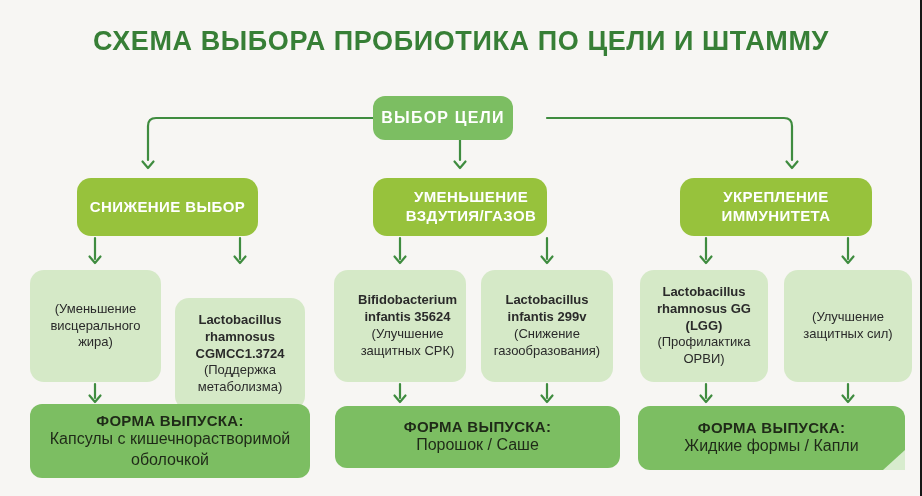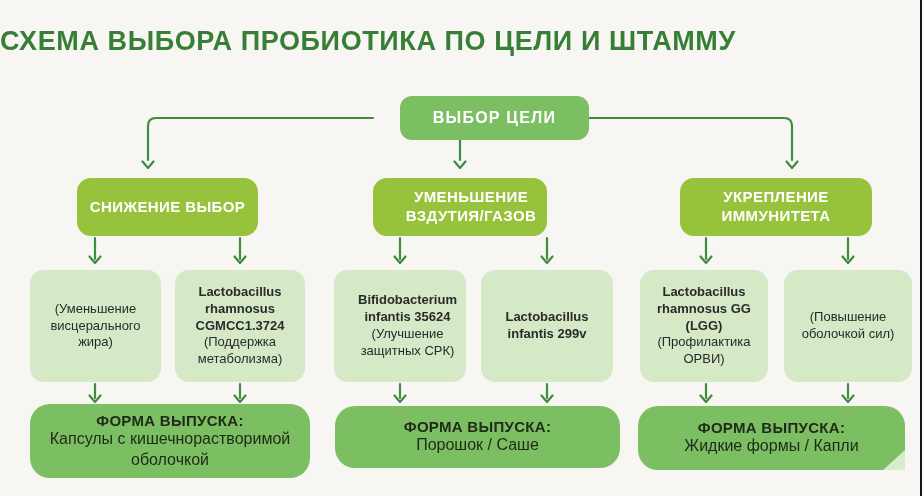--- a/index.html
+++ b/index.html
@@ -1,53 +1,53 @@
 <!DOCTYPE html>
 <html><head>
 <meta charset="utf-8">
 <style>
   html,body{margin:0;padding:0;background:#e9e9e9;}
   .stage{
     position:relative;width:922px;height:496px;background:#f7f6f3;
     font-family:"Liberation Sans",sans-serif;overflow:hidden;
   }
   .title{
-    position:absolute;top:26px;left:0;width:100%;
+    position:absolute;top:26px;left:0;width:100%;text-align:center;
     font-size:27px;font-weight:800;letter-spacing:.6px;color:#377f36;
   }
   .connectors{position:absolute;left:0;top:0;}
   .node{
     position:absolute;box-sizing:border-box;display:flex;flex-direction:column;
     align-items:center;justify-content:center;text-align:center;
   }
   .root{
-    left:373px;top:96px;width:189px;height:44px;background:#7cbe62;
-    border-radius:12px;color:#ffffff;font-weight:700;font-size:16px;letter-spacing:1.2px;margin-left:27px;
+    left:373px;top:96px;width:140px;height:44px;background:#7cbe62;
+    border-radius:12px;color:#ffffff;font-weight:700;font-size:16px;letter-spacing:1.2px;
   }
   .goal{
     top:178px;height:58px;background:#97c23c;border-radius:14px;color:#ffffff;
     font-weight:800;font-size:15px;letter-spacing:.4px;line-height:1.25;padding:0 6px;
   }
   .g1{left:77px;width:181px;}
   .g2{left:373px;width:174px;padding-left:28px;}
   .g3{left:680px;width:192px;}
   .strain{
     top:270px;height:112px;background:#d5e9c7;border-radius:14px;color:#2a2a2a;
     font-size:13px;line-height:1.3;padding:6px 5px;
   }
   .strain-name{font-weight:700;}
   .strain-benefit{font-weight:500;}
   .s1{left:30px;width:131px;}
-  .s2{left:175px;width:130px;}
+  .s2{left:175px;width:130px;margin-top:28px;}
   .s3{left:334px;width:132px;padding-left:20px;}
   .s4{left:481px;width:132px;}
   .s5{left:640px;width:128px;}
   .s6{left:784px;width:128px;}
   .form{
-    background:#7cbe62;border-radius:20px;color:#1f2a18;padding:6px 10px;
+    background:#7cbe62;border-radius:12px;color:#1f2a18;padding:6px 10px;
   }
   .form-heading{font-weight:800;font-size:15px;letter-spacing:.3px;}
   .form-value{font-weight:500;font-size:16px;line-height:1.3;}
   .f1{left:30px;top:404px;width:280px;height:74px;}
   .f2{left:335px;top:406px;width:285px;height:62px;}
   .f3{left:638px;top:406px;width:267px;height:64px;}
   .f3::after{ 
     content:"";position:absolute;right:0;bottom:0;width:0;height:0;
     border-style:solid;border-width:0 0 20px 22px;
     border-color:transparent transparent #d8ecce transparent;
@@ -113,27 +113,28 @@
   <div class="node strain s2">
     <div class="strain-name">Lactobacillus rhamnosus CGMCC1.3724</div>
     <div class="strain-benefit">(Поддержка метаболизма)</div>
   </div>
   <div class="node strain s3">
     <div class="strain-name">Bifidobacterium infantis 35624</div>
     <div class="strain-benefit">(Улучшение защитных СРК)</div>
   </div>
   <div class="node strain s4">
     <div class="strain-name">Lactobacillus infantis 299v</div>
+    <div class="strain-benefit">(Снижение газообразования)</div>
   </div>
   <div class="node strain s5">
     <div class="strain-name">Lactobacillus rhamnosus GG (LGG)</div>
     <div class="strain-benefit">(Профилактика ОРВИ)</div>
   </div>
   <div class="node strain s6">
-    <div class="strain-benefit">(Повышение оболочкой сил)</div>
+    <div class="strain-benefit">(Улучшение защитных сил)</div>
   </div>
 
   <div class="node form f1">
     <div class="form-heading">ФОРМА ВЫПУСКА:</div>
     <div class="form-value">Капсулы с кишечнорастворимой оболочкой</div>
   </div>
   <div class="node form f2">
     <div class="form-heading">ФОРМА ВЫПУСКА:</div>
     <div class="form-value">Порошок / Саше</div>
   </div>

